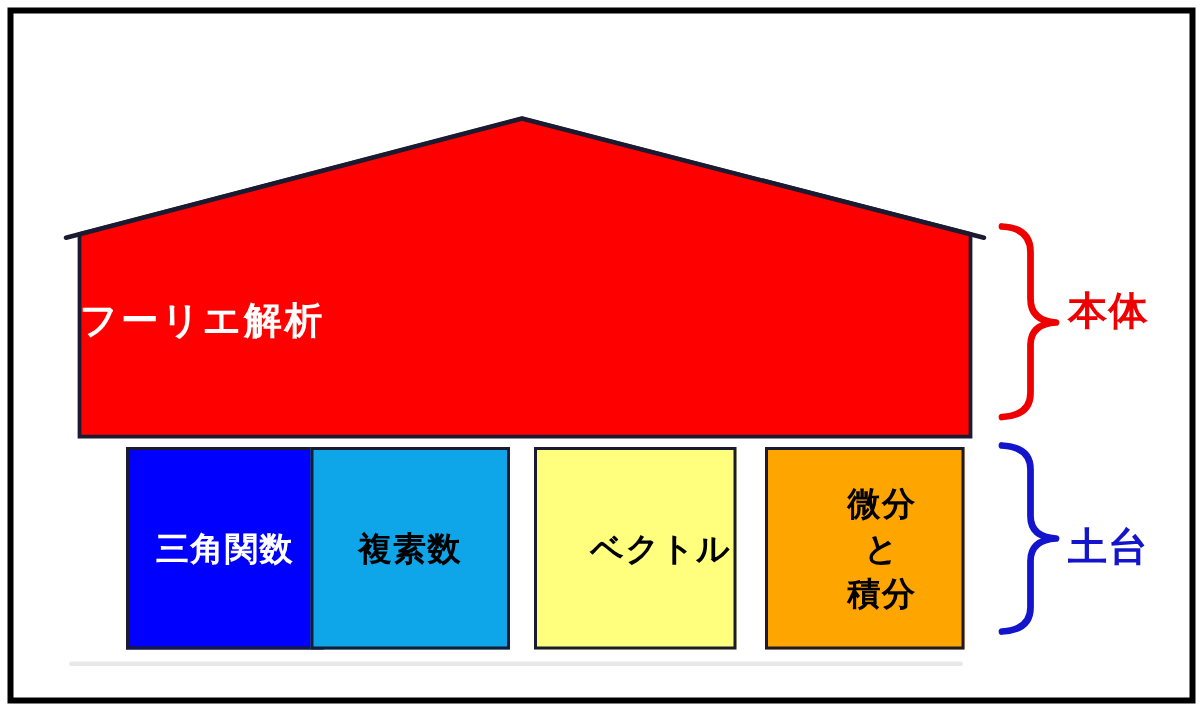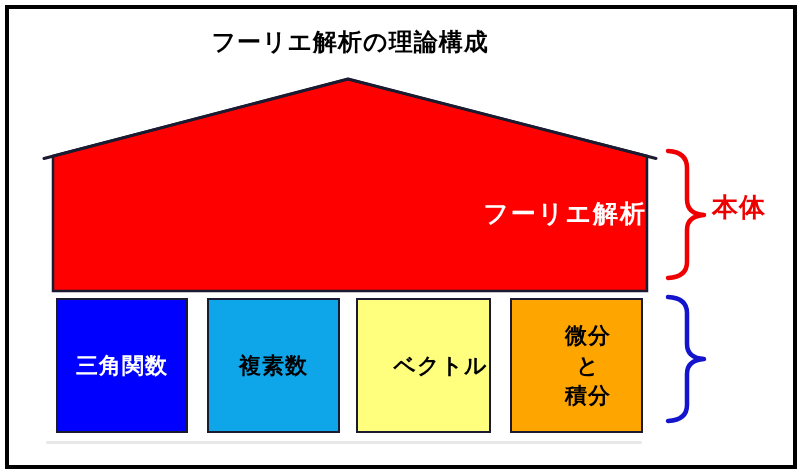--- a/index.html
+++ b/index.html
@@ -20,21 +20,21 @@
     text-align:center;
     font-size:24px;font-weight:bold;color:#000000;
     letter-spacing:1px;
   }
   svg.shapes{position:absolute;left:0;top:0;}
   .house-poly{stroke-width:2.5;}
   .roofline{fill:none;stroke-width:3;stroke-linecap:round;stroke-linejoin:round;}
   .brace{fill:none;stroke-width:4.5;stroke-linecap:round;stroke-linejoin:round;}
   .house-label{
     position:absolute;left:53px;top:197px;width:594px;
-    text-align:right;
+    text-align:left;
     font-size:25px;font-weight:bold;color:#ffffff;
     letter-spacing:2px;
   }
   .shadow-line{
     position:absolute;left:46px;top:441px;width:596px;height:3px;
     background:#e8e8e8;border-radius:2px;
   }
   .fbox{
     position:absolute;top:298px;height:135px;
     border:2.5px solid #1a1a30;
@@ -60,34 +60,33 @@
   .brace-label.body{top:190px;}
   .brace-label.foundation{top:347px;}
 </style>
 </head>
 <body>
 
 <div class="canvas">
 
   <div class="frame"></div>
 
-  <div class="title">フーリエ解析の理論構成</div>
 
   <svg class="shapes" width="802" height="474" viewBox="0 0 802 474">
     <polygon class="house-poly" points="53,156 348,79 647,156 647,291 53,291" fill="#ff0000" style="stroke: rgb(26, 26, 48);"></polygon>
     <polyline class="roofline" points="44,158.5 348,79 656,158.5" style="stroke: rgb(26, 26, 48);"></polyline>
     <path class="brace" d="M 668,151 Q 687,152 687,168 L 687,199 Q 687,214 704,215 Q 687,216 687,230 L 687,262 Q 687,277 668,278" style="stroke: rgb(238, 0, 0);"></path>
     <path class="brace" d="M 668,297 Q 687,298 687,313 L 687,344 Q 687,358 704,359 Q 687,360 687,374 L 687,405 Q 687,420 668,421" style="stroke: rgb(20, 20, 204);"></path>
   </svg>
 
   <div class="house-label">フーリエ解析</div>
 
   <div class="shadow-line"></div>
 
-  <div class="fbox box1" style="background: rgb(0, 0, 255);">
+  <div class="fbox box1" style="background: rgb(0, 0, 255); margin-left: 28px;">
     <div class="box-text" style="color: rgb(255, 255, 255);">
       <span class="box-line">三角関数</span>
     </div>
   </div>
 
   <div class="fbox box2" style="background: #0ea5e9;">
     <div class="box-text" style="color: rgb(0, 0, 0);">
       <span class="box-line">複素数</span>
     </div>
   </div>
@@ -101,14 +100,15 @@
   <div class="fbox box4" style="background: rgb(255, 165, 0);">
     <div class="box-text" style="color: rgb(0, 0, 0);">
       <span class="box-line">微分</span>
       <span class="box-line">と</span>
       <span class="box-line">積分</span>
     </div>
   </div>
 
   <div class="brace-label body" style="color: rgb(238, 0, 0);">本体</div>
 
+  <div class="brace-label foundation" style="color: rgb(20, 20, 204);">土台</div>
 
 </div>
 
 </body></html>

